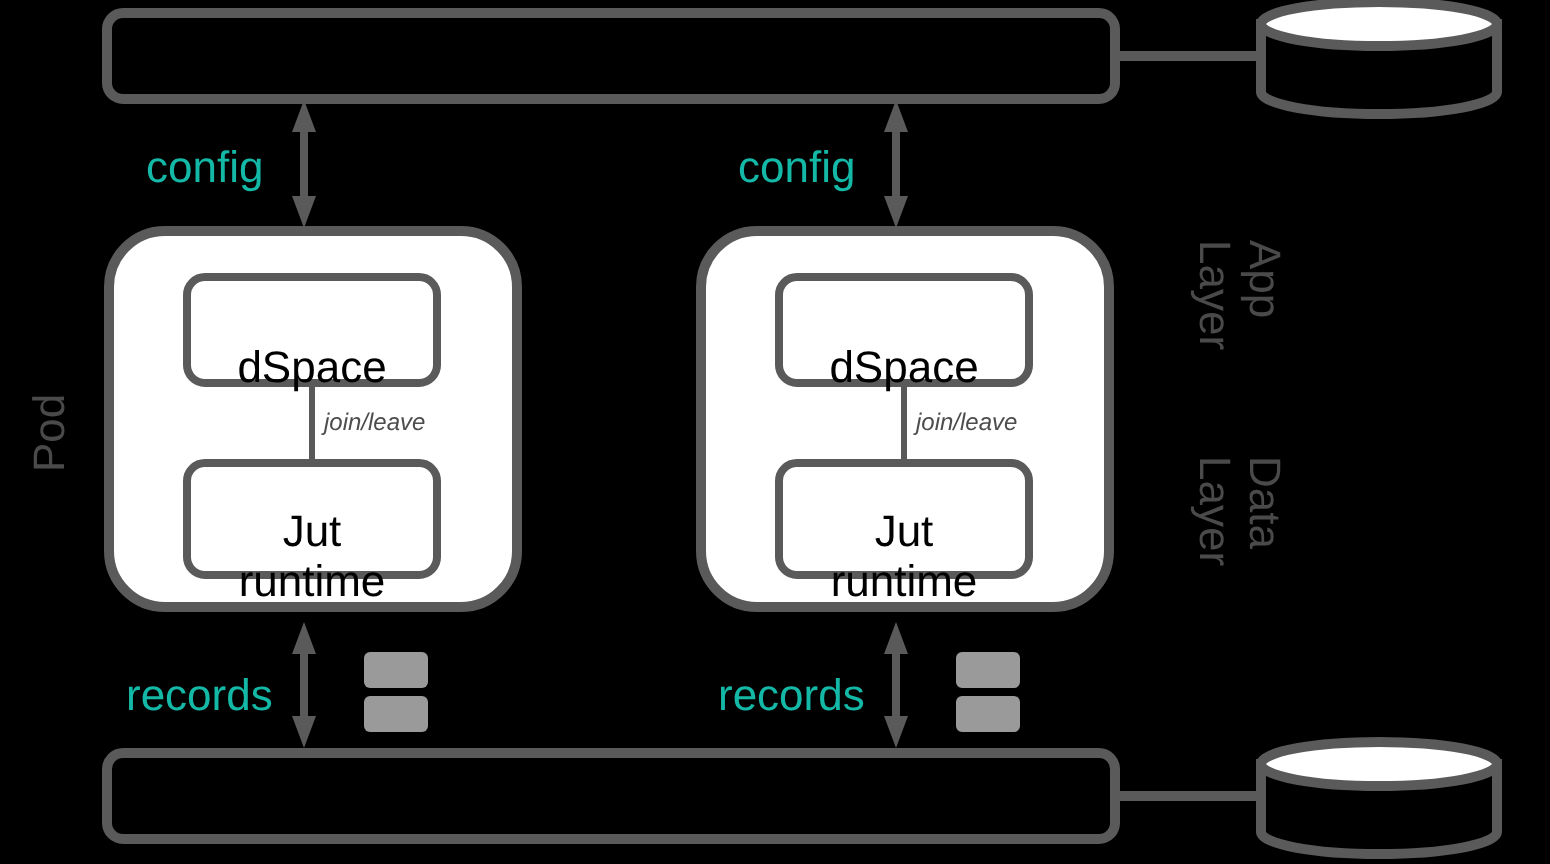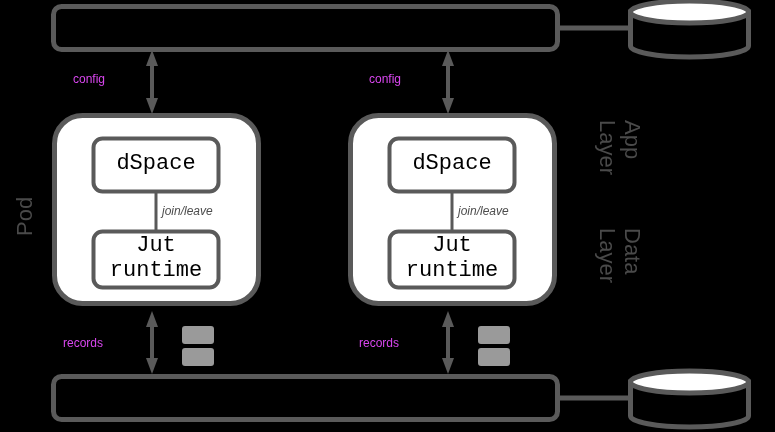--- a/index.html
+++ b/index.html
@@ -17,40 +17,41 @@
   }
   svg.layer {
     position: absolute;
     left: 0;
     top: 0;
     width: 775px;
     height: 432px;
   }
   .lbl {
     position: absolute;
-    color: #d946ef;
+    color: #14b8a6;
     font-family: "Liberation Sans", sans-serif;
-    font-size: 12px;
+    font-size: 22px;
     font-weight: 400;
     white-space: nowrap;
     line-height: 1;
   }
   .lbl-italic {
     font-style: italic;
     font-size: 12px;
     color: #4d4d4d;
   }
   .box-text {
     position: absolute;
     color: #000000;
-    font-family: Liberation Mono, monospace;
+    font-family: Liberation Sans, sans-serif;
     font-size: 22px;
     text-align: center;
     white-space: pre-line;
     line-height: 1.12;
+    margin-top: 20px;
   }
   .vert-label {
     position: absolute;
     color: #4a4a4a;
     font-family: "Liberation Sans", sans-serif;
     font-size: 22px;
     white-space: nowrap;
     line-height: 1;
     transform-origin: 0 0;
   }

